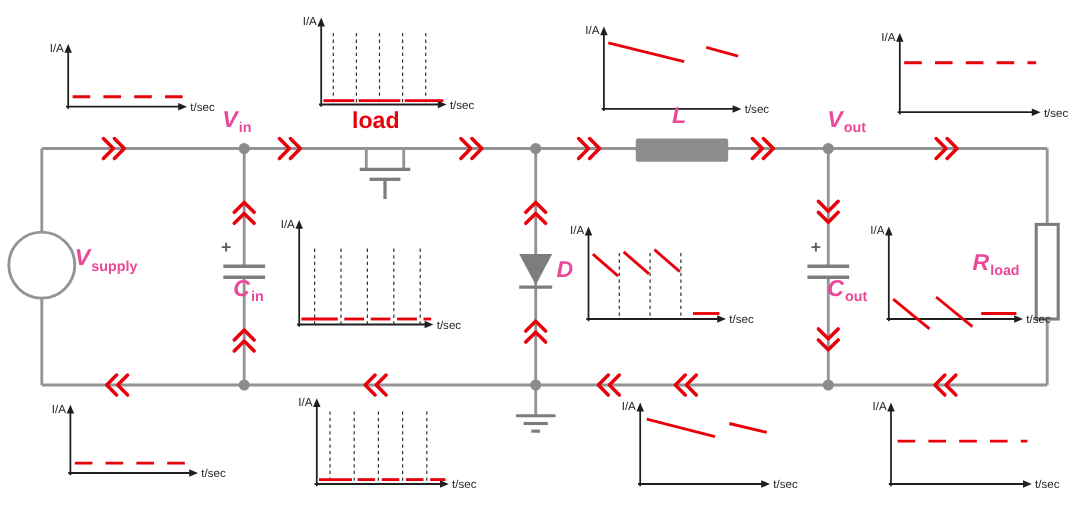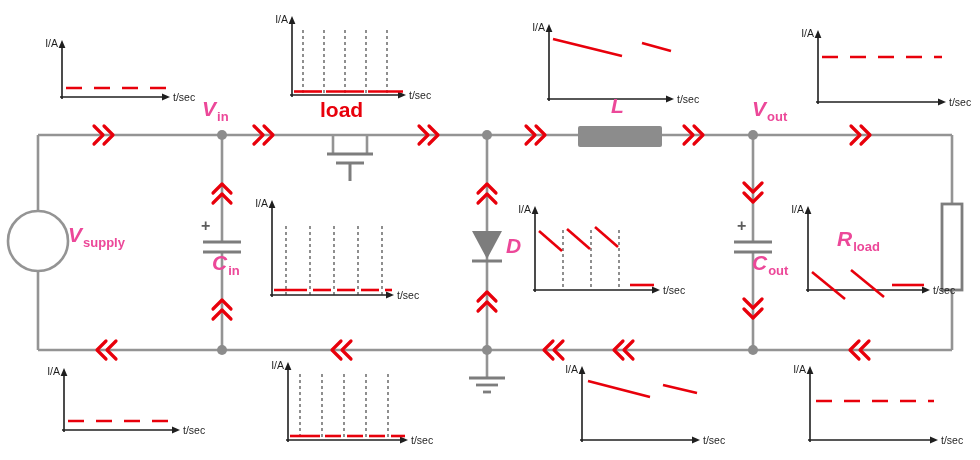--- a/index.html
+++ b/index.html
@@ -297,17 +297,17 @@
   <div class="lbl single" style="left:611px;top:95px">L</div>
   <div class="lbl single" style="left:506px;top:235px">D</div>
   <div class="lbl plus" style="left:201px;top:218px">+</div>
   <div class="lbl" style="left:212px;top:252px">
     <span class="base">C</span><span class="sub">in</span>
   </div>
   <div class="lbl plus" style="left:737px;top:218px">+</div>
   <div class="lbl" style="left:752px;top:252px">
     <span class="base">C</span><span class="sub">out</span>
   </div>
-  <div class="lbl" style="left:837px;top:228px">
+  <div class="lbl" style="left:884px;top:228px">
     <span class="base">R</span><span class="sub">load</span>
   </div>
 
 </div>
 
 </body></html>

